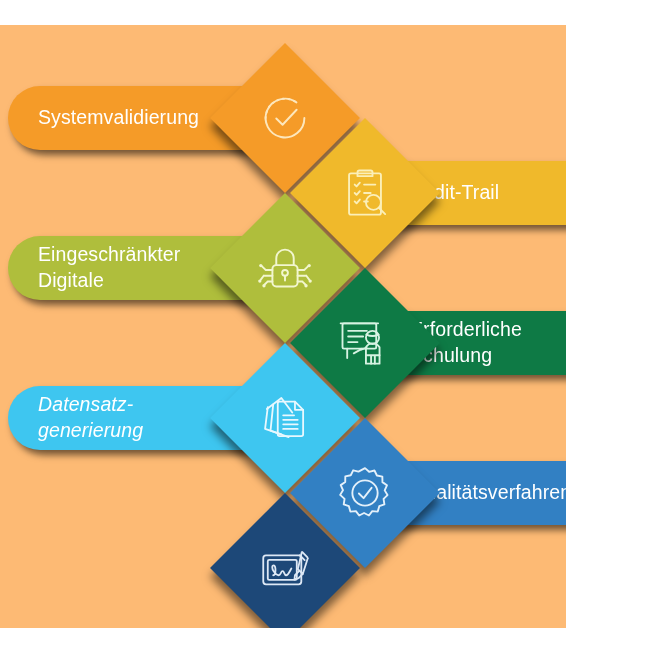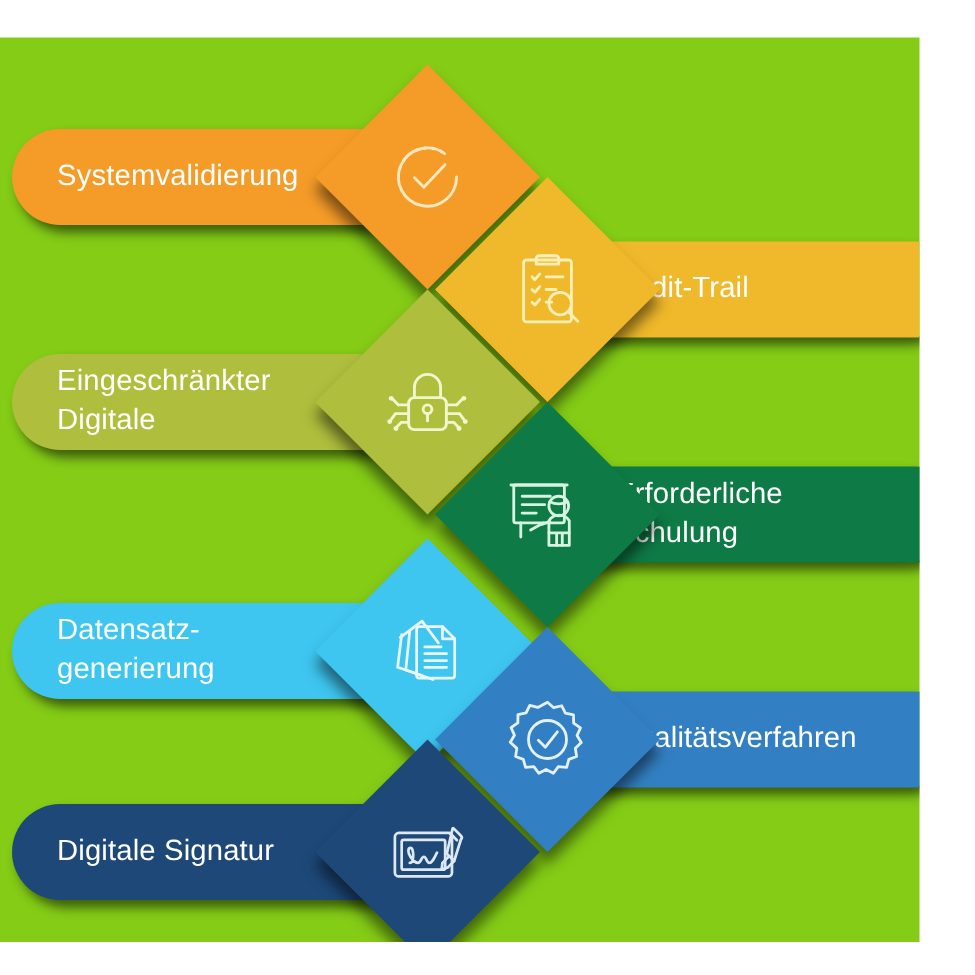--- a/index.html
+++ b/index.html
@@ -18,23 +18,23 @@
     position: relative;
     width: 650px;
     height: 650px;
     background: #ffffff;
   }
 
   .canvas {
     position: absolute;
     left: 0;
     top: 25px;
-    width: 613px;
+    width: 566px;
     height: 603px;
-    background: #84cc16;
+    background: #fdba74;
     overflow: hidden;
   }
 
   
   .row {
     position: absolute;
     left: 0;
     width: 650px;
     height: 150px;
   }
@@ -179,21 +179,21 @@
               <path fill="none" stroke="#D6F3E2" stroke-width="2" stroke-linecap="round" stroke-linejoin="round" d="M20 43l9-5"></path>
               <circle fill="none" stroke="#D6F3E2" stroke-width="2" stroke-linecap="round" stroke-linejoin="round" cx="40" cy="26" r="7"></circle>
               <path fill="none" stroke="#D6F3E2" stroke-width="2" stroke-linecap="round" stroke-linejoin="round" d="M33.5 23q6.5 3 13 0"></path>
               <path fill="none" stroke="#D6F3E2" stroke-width="2" stroke-linecap="round" stroke-linejoin="round" d="M33 36.5a8.5 8.5 0 0 1 14.5 0V54H33z"></path>
               <path fill="none" stroke="#D6F3E2" stroke-width="2" stroke-linecap="round" stroke-linejoin="round" d="M33 45h14.5M38.5 45v9M42.5 45v9"></path>
               <path fill="none" stroke="#D6F3E2" stroke-width="2" stroke-linecap="round" stroke-linejoin="round" d="M33.6 37l-5.6 2"></path>
             </svg>
           </div>
         </div>
       </div>
-      <div class="row" style="top: 334px;">
+      <div class="row" style="top: 318px; font-style: italic;">
         <div class="bar left" style="background: rgb(62, 198, 240);">
           <div class="bar-label">Datensatz-
 generierung</div>
         </div>
         <div class="diamond at-left" style="background: rgb(62, 198, 240);">
           <div class="diamond-inner">
             <svg viewBox="0 0 64 64" width="58" height="58">
               <path fill="none" stroke="#E8F8FE" stroke-width="2" stroke-linecap="round" stroke-linejoin="round" d="M12 22 28 10l12 16"></path>
               <path fill="none" stroke="#E8F8FE" stroke-width="2" stroke-linecap="round" stroke-linejoin="round" d="M13 20 10 44l18 6"></path>
               <path fill="none" stroke="#E8F8FE" stroke-width="2" stroke-linecap="round" stroke-linejoin="round" d="M19 17 16 46l20 7"></path>
@@ -212,23 +212,20 @@
           <div class="diamond-inner">
             <svg viewBox="0 0 64 64" width="60" height="60">
               <path fill="none" stroke="#E4F0FA" stroke-width="2" stroke-linecap="round" stroke-linejoin="round" d="M32 5.5l4.4 3.9 5.7-1.4 2.6 5.3 5.8 1.2.1 5.9 4.8 3.4-2.4 5.4 3 5-4.2 4.1.9 5.8-5.5 2-1.6 5.7-5.9-.5-3.5 4.7-5.2-2.7-5.2 2.7-3.5-4.7-5.9.5-1.6-5.7-5.5-2 .9-5.8L5.5 34l3-5-2.4-5.4 4.8-3.4.1-5.9 5.8-1.2 2.6-5.3 5.7 1.4z"></path>
               <circle fill="none" stroke="#E4F0FA" stroke-width="2" stroke-linecap="round" stroke-linejoin="round" cx="32" cy="32" r="13.5"></circle>
               <path fill="none" stroke="#E4F0FA" stroke-width="2" stroke-linecap="round" stroke-linejoin="round" d="M25.5 32.5 30.5 37.5 39 26.5"></path>
             </svg>
           </div>
         </div>
       </div>
       <div class="row" style="top: 468px;">
-        <div class="bar left" style="background: rgb(29, 72, 120);">
-          <div class="bar-label">Digitale Signatur</div>
-        </div>
         <div class="diamond at-left" style="background: rgb(29, 72, 120);">
           <div class="diamond-inner">
             <svg viewBox="0 0 64 64" width="58" height="58">
               <rect fill="none" stroke="#DDE8F5" stroke-width="2" stroke-linecap="round" stroke-linejoin="round" x="8" y="18" width="42" height="32" rx="3"></rect>
               <rect fill="none" stroke="#DDE8F5" stroke-width="2" stroke-linecap="round" stroke-linejoin="round" x="13" y="23" width="32" height="22" rx="1.5"></rect>
               <path fill="none" stroke="#DDE8F5" stroke-width="2" stroke-linecap="round" stroke-linejoin="round" d="M19 40c3.5 0 3-11 0.6-11-2.1 0-2.3 3.4-0.1 6.6 1.8 2.6 3.5 4.4 5.5 4.4 2.4 0 2.3-4.5 4.4-4.5 1.9 0 1.6 4.5 3.9 4.5 2.2 0 3.4-3.3 5.7-7.5"></path>
               <path fill="none" stroke="#DDE8F5" stroke-width="2" stroke-linecap="round" stroke-linejoin="round" d="M47.5 35.5 43 40l-0.6 4.9 4.6-1.6 4.6-4.7"></path>
               <path fill="none" stroke="#DDE8F5" stroke-width="2" stroke-linecap="round" stroke-linejoin="round" d="M51.2 14.6l5.4 5.4a2 2 0 0 1 0 2.8L51.6 38.6l-5.4-5.4L50.5 14.6a0.5 0.5 0 0 1 0.7 0z"></path>
               <path fill="none" stroke="#DDE8F5" stroke-width="2" stroke-linecap="round" stroke-linejoin="round" d="M48.3 17.9l5.4 5.4"></path>
             </svg>

